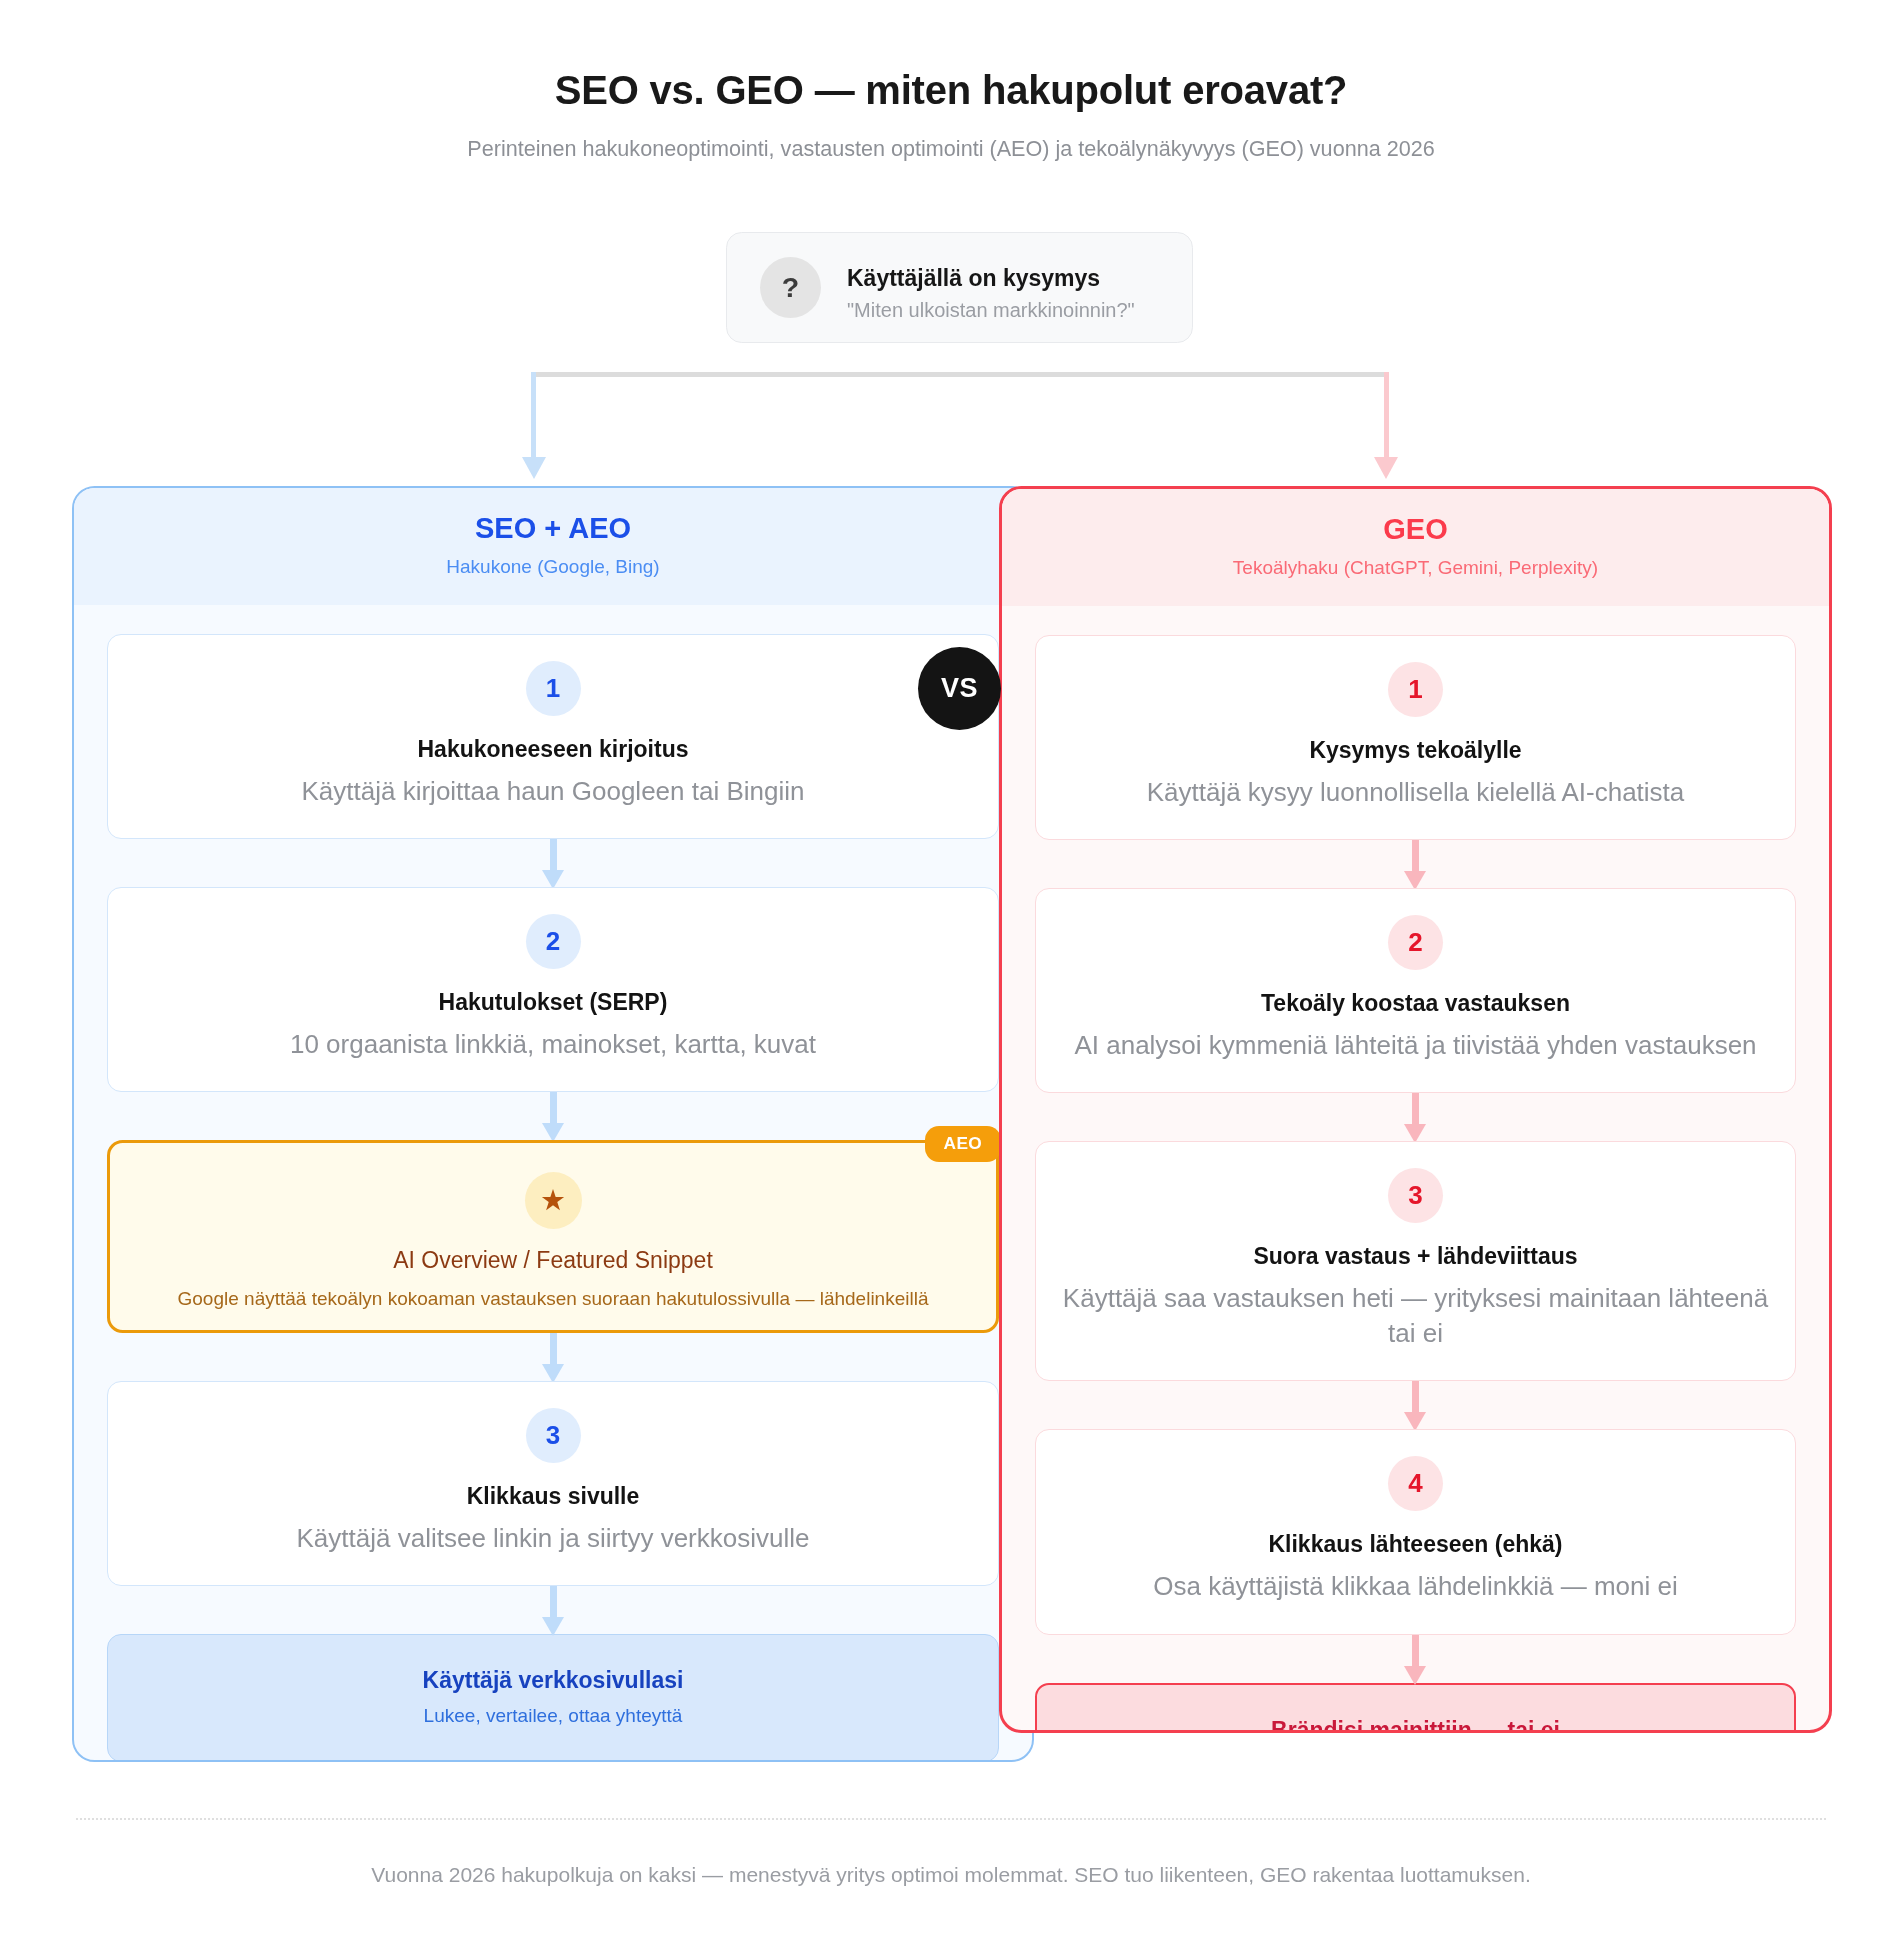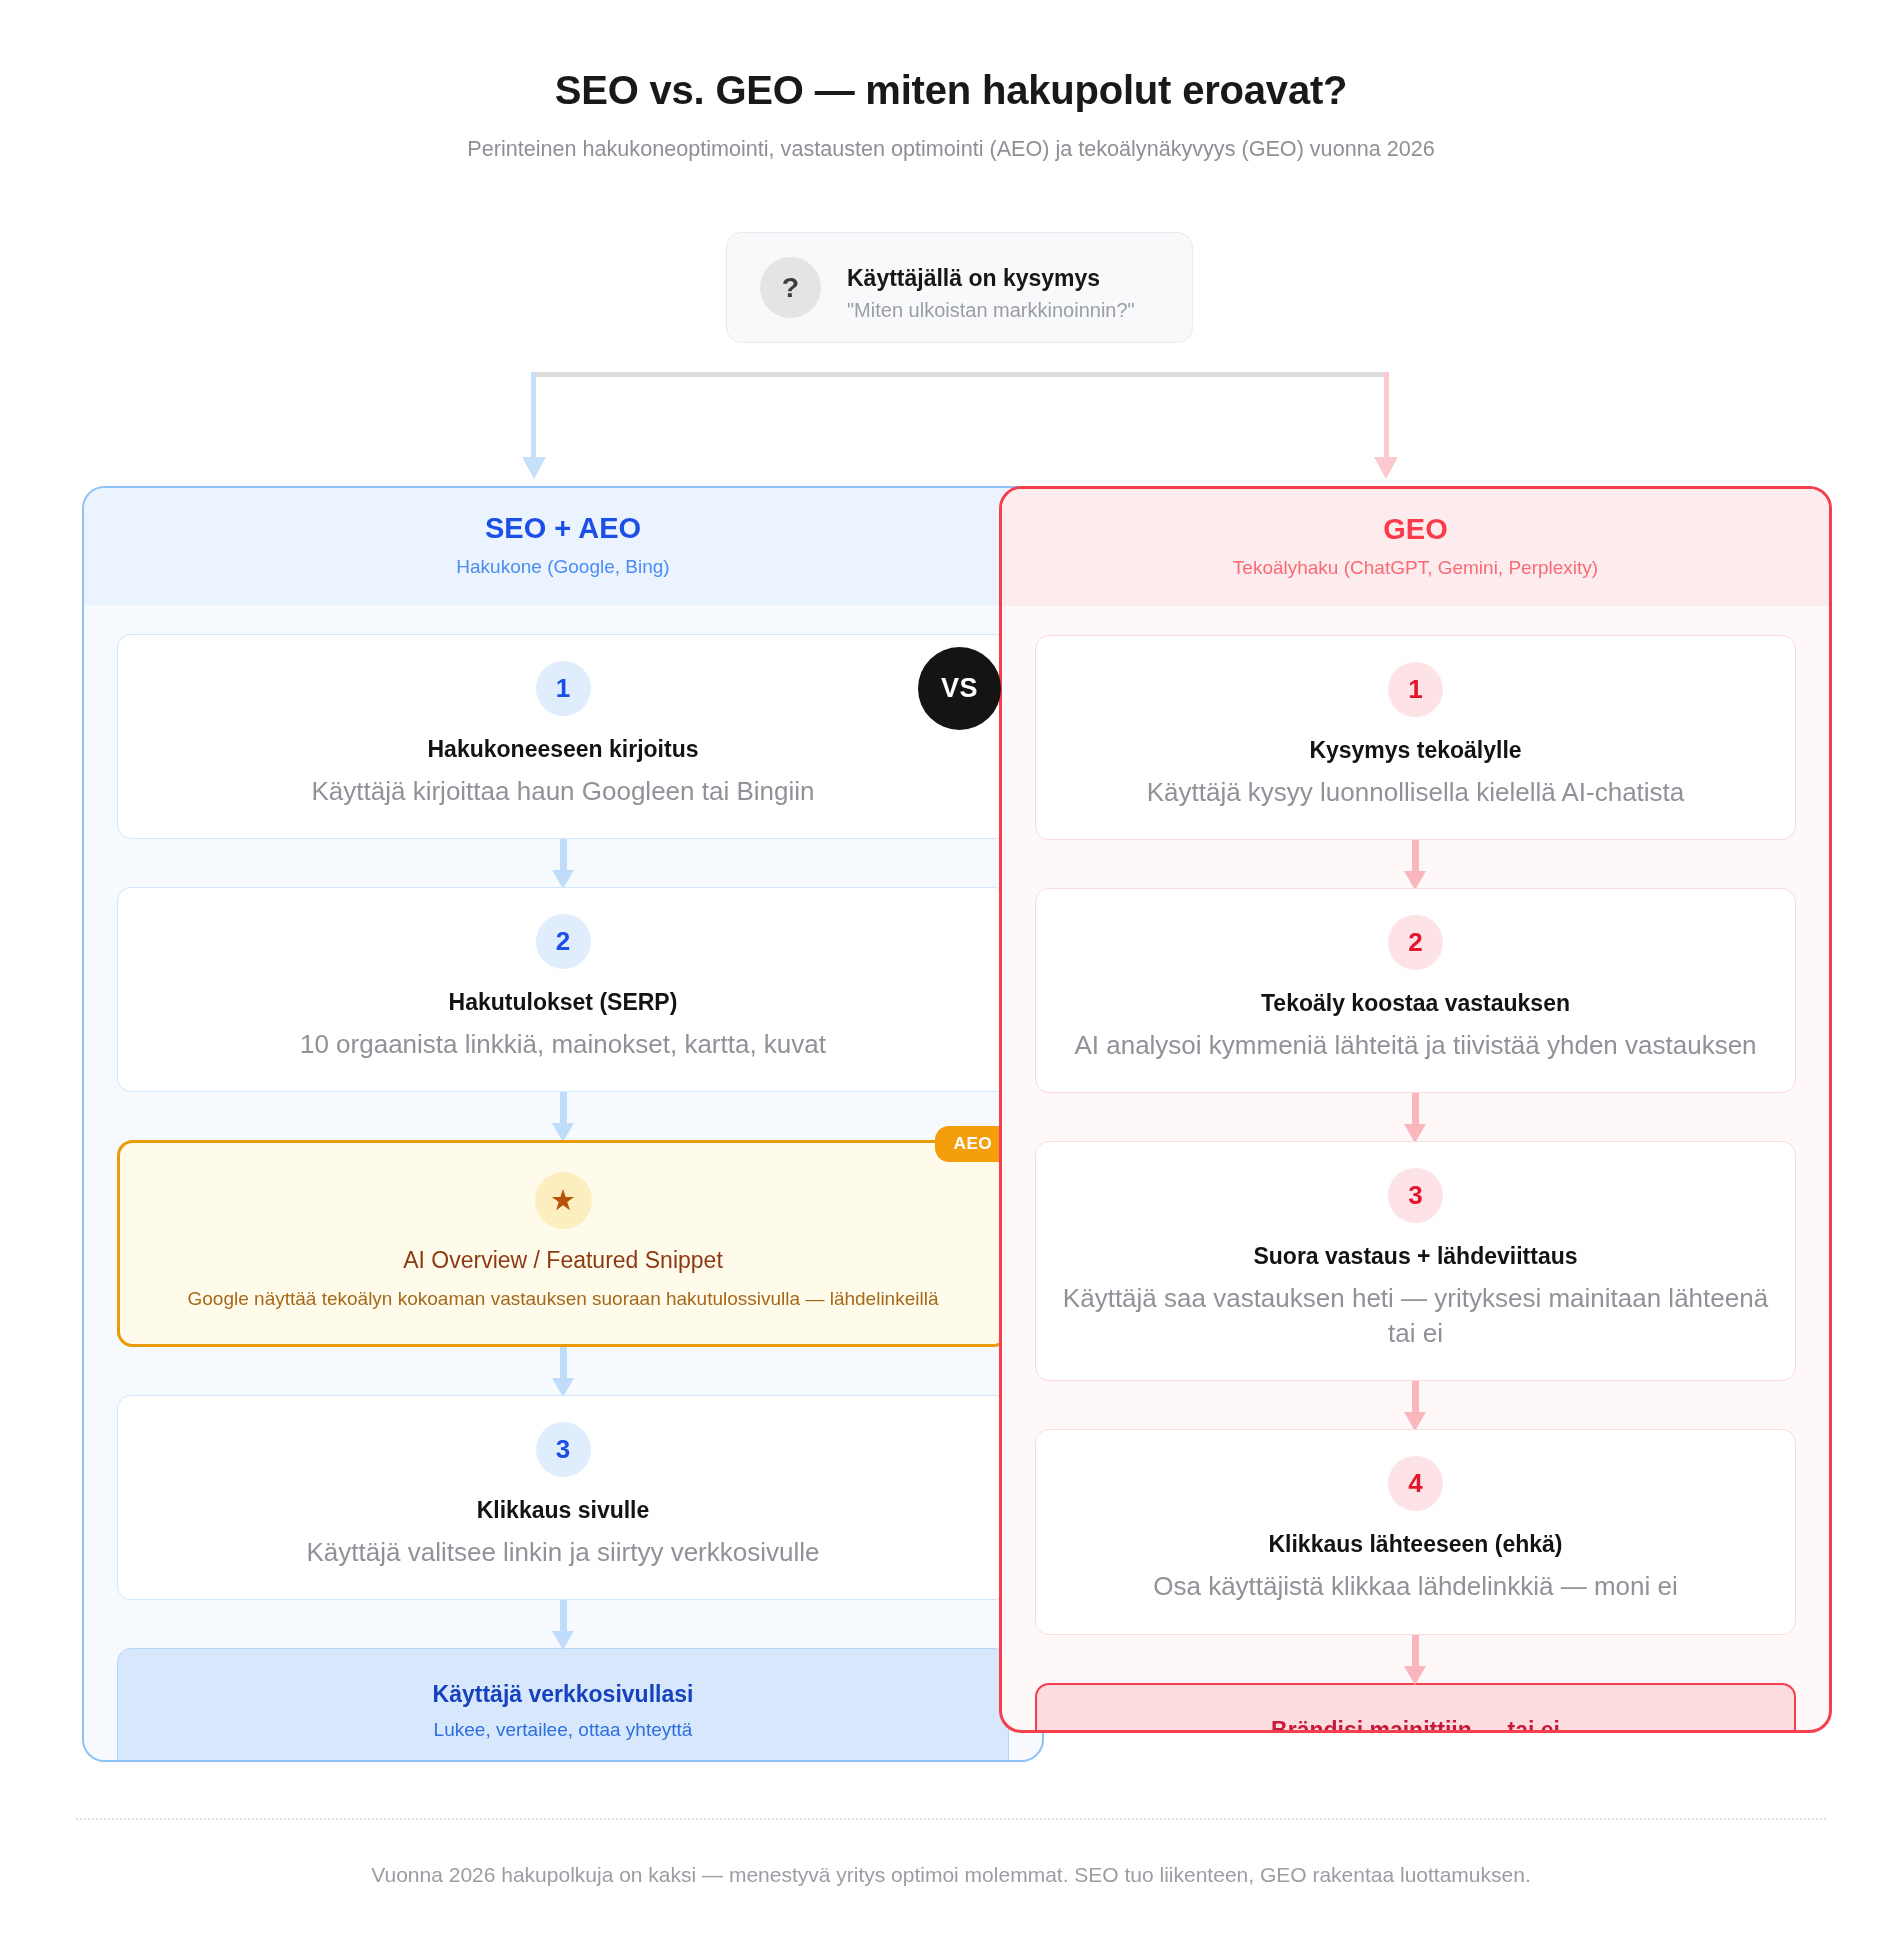--- a/index.html
+++ b/index.html
@@ -58,21 +58,21 @@
     position: absolute; left: 855px; top: 85px;
     border-left: 12px solid transparent; border-right: 12px solid transparent;
     border-top: 22.5px solid #fbc9ce;
   }
 
   
   .panel {
     position: absolute; top: 486px; border-radius: 22.5px; overflow: hidden;
   }
   .panel-left {
-    left: 82px; width: 962px; height: 1276px;
+    left: 72px; width: 962px; height: 1276px;
     background: #f6faff; border: 2.6px solid #8ec1f5;
   }
   .panel-right {
     left: 999px; width: 833px; height: 1247px;
     background: #fef8f8; border: 3.5px solid #f43f4f;
   }
   .panel-head { height: 117px; padding-top: 22.5px; text-align: center; }
   .panel-left .panel-head { background: #eaf3fe; }
   .panel-right .panel-head { background: #fdeced; }
   .panel-title { font-size: 29px; font-weight: bold; line-height: 1.2; }
@@ -97,21 +97,21 @@
     font-size: 26px; font-weight: bold; margin: 0 auto 19px auto;
   }
   .badge-blue { background: #e0edfd; color: #1b4fe8; }
   .badge-red  { background: #fde3e5; color: #e5162b; }
   .card-title { font-size: 23px; font-weight: bold; color: #131313; line-height: 1.25; }
   .card-desc { font-size: 26px; color: #8f9298; margin-top: 10.4px; line-height: 1.35; }
 
   
   .card-highlight {
     position: relative; background: #fffbeb; border: 3.5px solid #eb9a0b;
-    border-radius: 15.6px; text-align: center; padding: 29px 35px 31px 35px;
+    border-radius: 15.6px; text-align: center; padding: 29px 35px 17px 35px;
   }
   .aeo-badge {
     position: absolute; right: -5.2px; top: -17.3px;
     background: #f59e0b; color: #ffffff;
     font-size: 17.3px; font-weight: bold; letter-spacing: 0.4px;
     padding: 7.8px 19px; border-radius: 14px;
   }
   .star-wrap {
     width: 57px; height: 57px; border-radius: 50%; background: #fdeec0;
     display: flex; align-items: center; justify-content: center;

